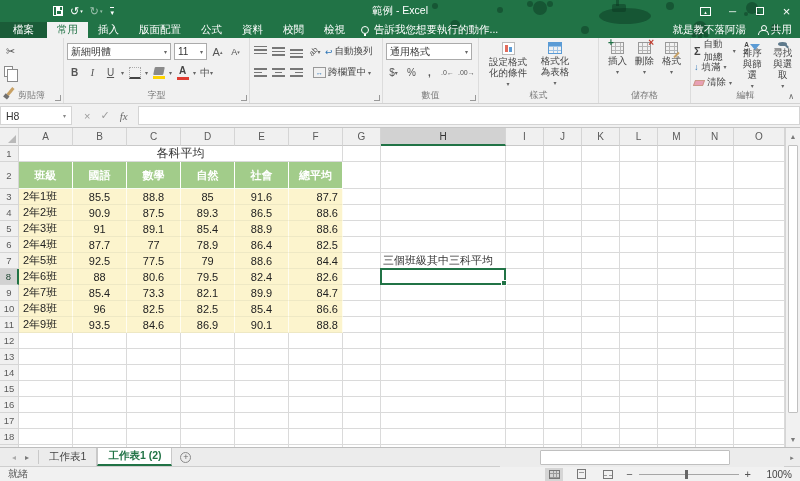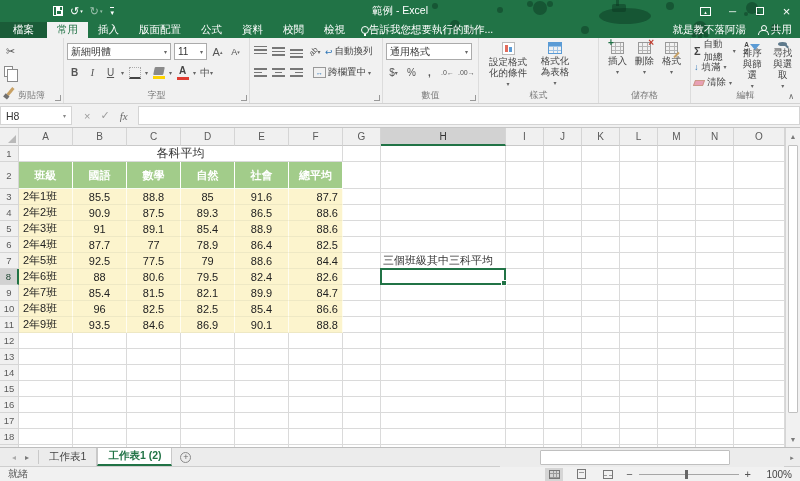--- a/index.html
+++ b/index.html
@@ -20,21 +20,21 @@
   .win-title { position:absolute; left:50%; top:4px; transform:translateX(-50%); font-size:10.5px; color:#fff; white-space:nowrap; }
   .win-controls { position:absolute; right:0; top:0; height:22px; display:flex; align-items:center; }
   .wbtn { width:27px; height:22px; display:flex; align-items:center; justify-content:center; color:#fff; font-size:10px; }
   .ic-ribopt { width:11px; height:9px; border:1px solid #fff; display:flex; align-items:flex-end; justify-content:center; font-size:5px; color:#fff; }
   .ic-maxbox { width:8px; height:8px; border:1px solid #fff; display:inline-block; }
 
   .tabrow { position:relative; height:16px; display:flex; align-items:stretch; z-index:2; }
   .rtab { display:flex; align-items:center; padding:0 10px; font-size:10.5px; color:#fff; cursor:default; }
   .rtab.file { background:#1a5c38; padding:0 13px; }
   .rtab.active { background:#f1f1f1; color:#217346; }
-  .tellme { display:flex; align-items:center; margin-left:6px; font-size:10.5px; color:#fff; }
+  .tellme { display:flex; align-items:center; gap:5px; margin-left:6px; font-size:10.5px; color:#fff; }
   .ic-bulb { width:8px; height:8px; border:1px solid #fff; border-radius:50%; position:relative; display:inline-block; }
   .ic-bulb::after { content:""; position:absolute; left:2px; bottom:-3px; width:2px; height:2px; background:#fff; }
   .tab-right { margin-left:auto; display:flex; align-items:center; gap:12px; padding-right:8px; }
   .user-name { font-size:10.5px; color:#fff; }
   .share { display:flex; align-items:center; gap:4px; font-size:10.5px; color:#fff; }
   .ic-person { width:9px; height:10px; position:relative; display:inline-block; }
   .ic-person::before { content:""; position:absolute; left:2.5px; top:0; width:4px; height:4px; border:1px solid #fff; border-radius:50%; }
   .ic-person::after { content:""; position:absolute; left:0; bottom:0; width:9px; height:4px; border:1px solid #fff; border-bottom:none; border-radius:5px 5px 0 0; }
 
   
@@ -640,21 +640,21 @@
           <div class="cell" style="width: 38px;"></div>
           <div class="cell" style="width: 38px;"></div>
           <div class="cell" style="width: 38px;"></div>
           <div class="cell" style="width: 38px;"></div>
           <div class="cell" style="width: 51px;"></div>
         </div>
         <div class="grow" style="height: 16px;">
           <div class="rh">9</div>
           <div class="cell ydata cname" style="width: 54px;">2年7班</div>
           <div class="cell ydata" style="width: 54px;">85.4</div>
-          <div class="cell ydata" style="width: 54px;">81.5</div>
+          <div class="cell ydata" style="width: 54px;">73.3</div>
           <div class="cell ydata" style="width: 54px;">82.1</div>
           <div class="cell ydata" style="width: 54px;">89.9</div>
           <div class="cell ydata rnum" style="width: 54px;">84.7</div>
           <div class="cell" style="width: 38px;"></div>
           <div class="cell" style="width: 125px;"></div>
           <div class="cell" style="width: 38px;"></div>
           <div class="cell" style="width: 38px;"></div>
           <div class="cell" style="width: 38px;"></div>
           <div class="cell" style="width: 38px;"></div>
           <div class="cell" style="width: 38px;"></div>

